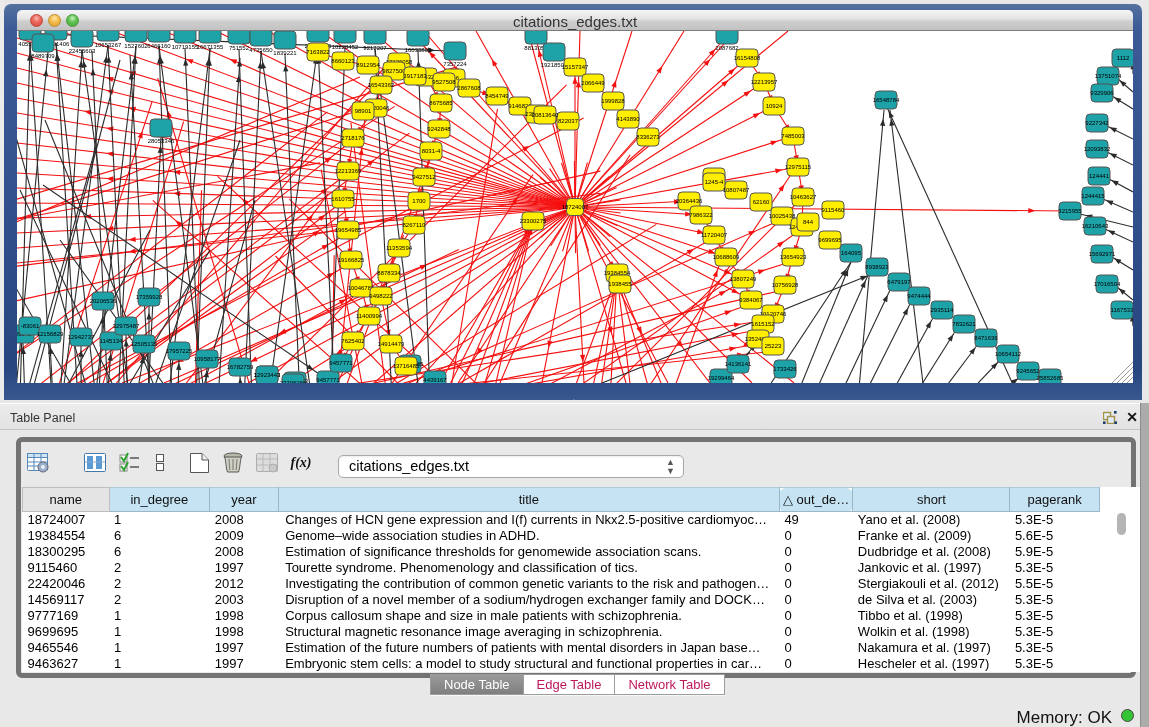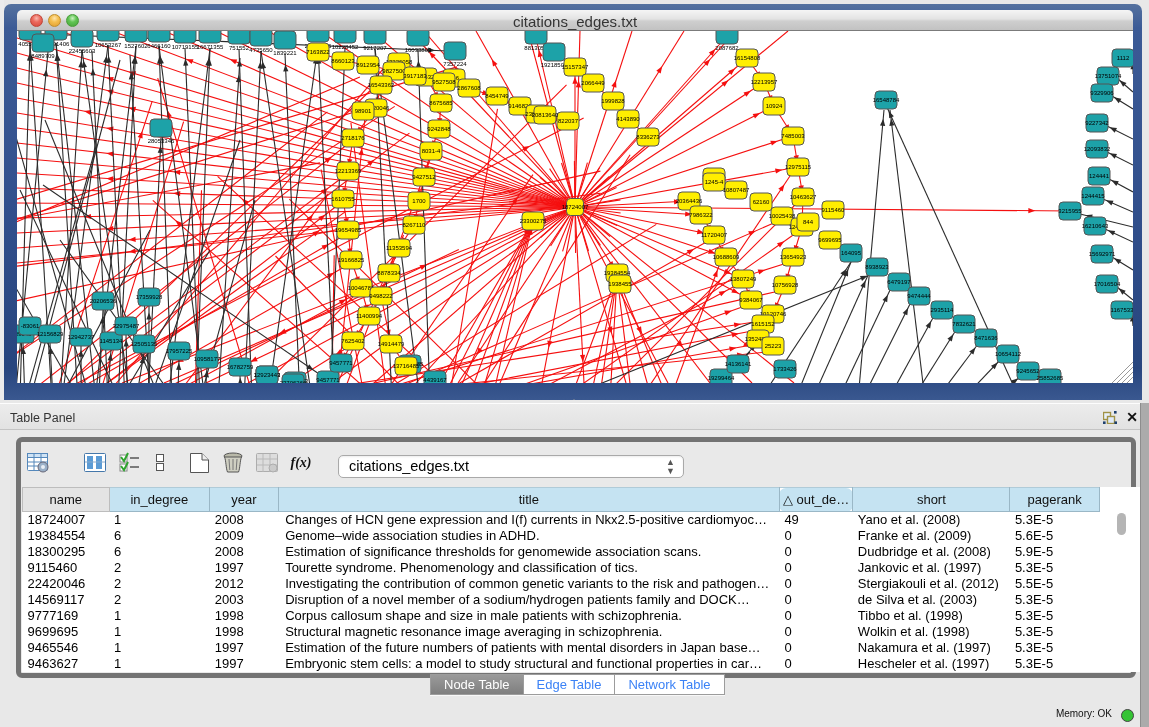--- a/index.html
+++ b/index.html
@@ -47,27 +47,27 @@
 .c1 { width:86px; } .c2 { width:100px; } .c3 { width:68px; } .c4 { width:498px; }
 .c5 { width:73px;border-radius:7px; } .c6 { width:156px; } .c7 { width:89px; }
 td.c4 { padding-left:7px; }
 
 #sbar { position:absolute; right:3px; top:48px; width:13px; height:180px; background:#fff; }
 #sbar .thumb { position:absolute; left:2px; top:23px; width:9px; height:22px; background:#b5b5b5; border-radius:5px; }
 
 #tabs { position:absolute; left:430px; top:274px; height:21px; display:flex;
   border:1px solid #9c9c9c; border-radius:0; overflow:hidden; background:#fff;
   box-shadow:0 1px 0 rgba(255,255,255,0.7); }
-#tabs div { padding:0 13px; font-size:13px; line-height:20px; color:#3b82f6; border-right:1px solid #9c9c9c; }
+#tabs div { padding:0 13px; font-size:13px; line-height:20px; color:#be185d; border-right:1px solid #9c9c9c; }
 #tabs div:last-child { border-right:none; }
 #tabs .sel { background:linear-gradient(180deg,#9a9a9a,#7f7f7f); color:#fff; }
 
 #rstrip { position:absolute; right:0px; top:3px; width:9px; height:324px;
   background:#ababab; border-left:1px solid #8d8d8d; }
-#mem { position:absolute; right:37px; top:308px; font-size:10px; color:#111; }
+#mem { position:absolute; right:37px; top:308px; font-size:17px; color:#111; }
 #memdot { position:absolute; right:15px; top:309px; width:13px; height:13px; border-radius:50%;
   background:#35c435; border:1.5px solid #444; }
 #lstrip { position:absolute; left:0; top:0; width:4px; height:400px; background:#ececec; }
 </style></head>
 <body>
 <div id="lstrip"></div>
 <div id="netwin">
   <div id="viewport">
       <svg width="1116" height="352" viewBox="17 31 1116 352" style="display:block">
 <rect x="17" y="31" width="1116" height="352" fill="#ffffff"></rect>
@@ -1011,21 +1011,21 @@
               <td class="c3">2012</td>
               <td class="c4">Investigating the contribution of common genetic variants to the risk and pathogen…</td>
               <td class="c5">0</td>
               <td class="c6">Stergiakouli et al. (2012)</td>
               <td class="c7">5.5E-5</td>
             </tr>
 <tr>
               <td class="c1">14569117</td>
               <td class="c2">2</td>
               <td class="c3">2003</td>
-              <td class="c4">Disruption of a novel member of a sodium/hydrogen patients family and DOCK…</td>
+              <td class="c4">Disruption of a novel member of a sodium/hydrogen exchanger family and DOCK…</td>
               <td class="c5">0</td>
               <td class="c6">de Silva et al. (2003)</td>
               <td class="c7">5.3E-5</td>
             </tr>
 <tr>
               <td class="c1">9777169</td>
               <td class="c2">1</td>
               <td class="c3">1998</td>
               <td class="c4">Corpus callosum shape and size in male patients with schizophrenia.</td>
               <td class="c5">0</td>

